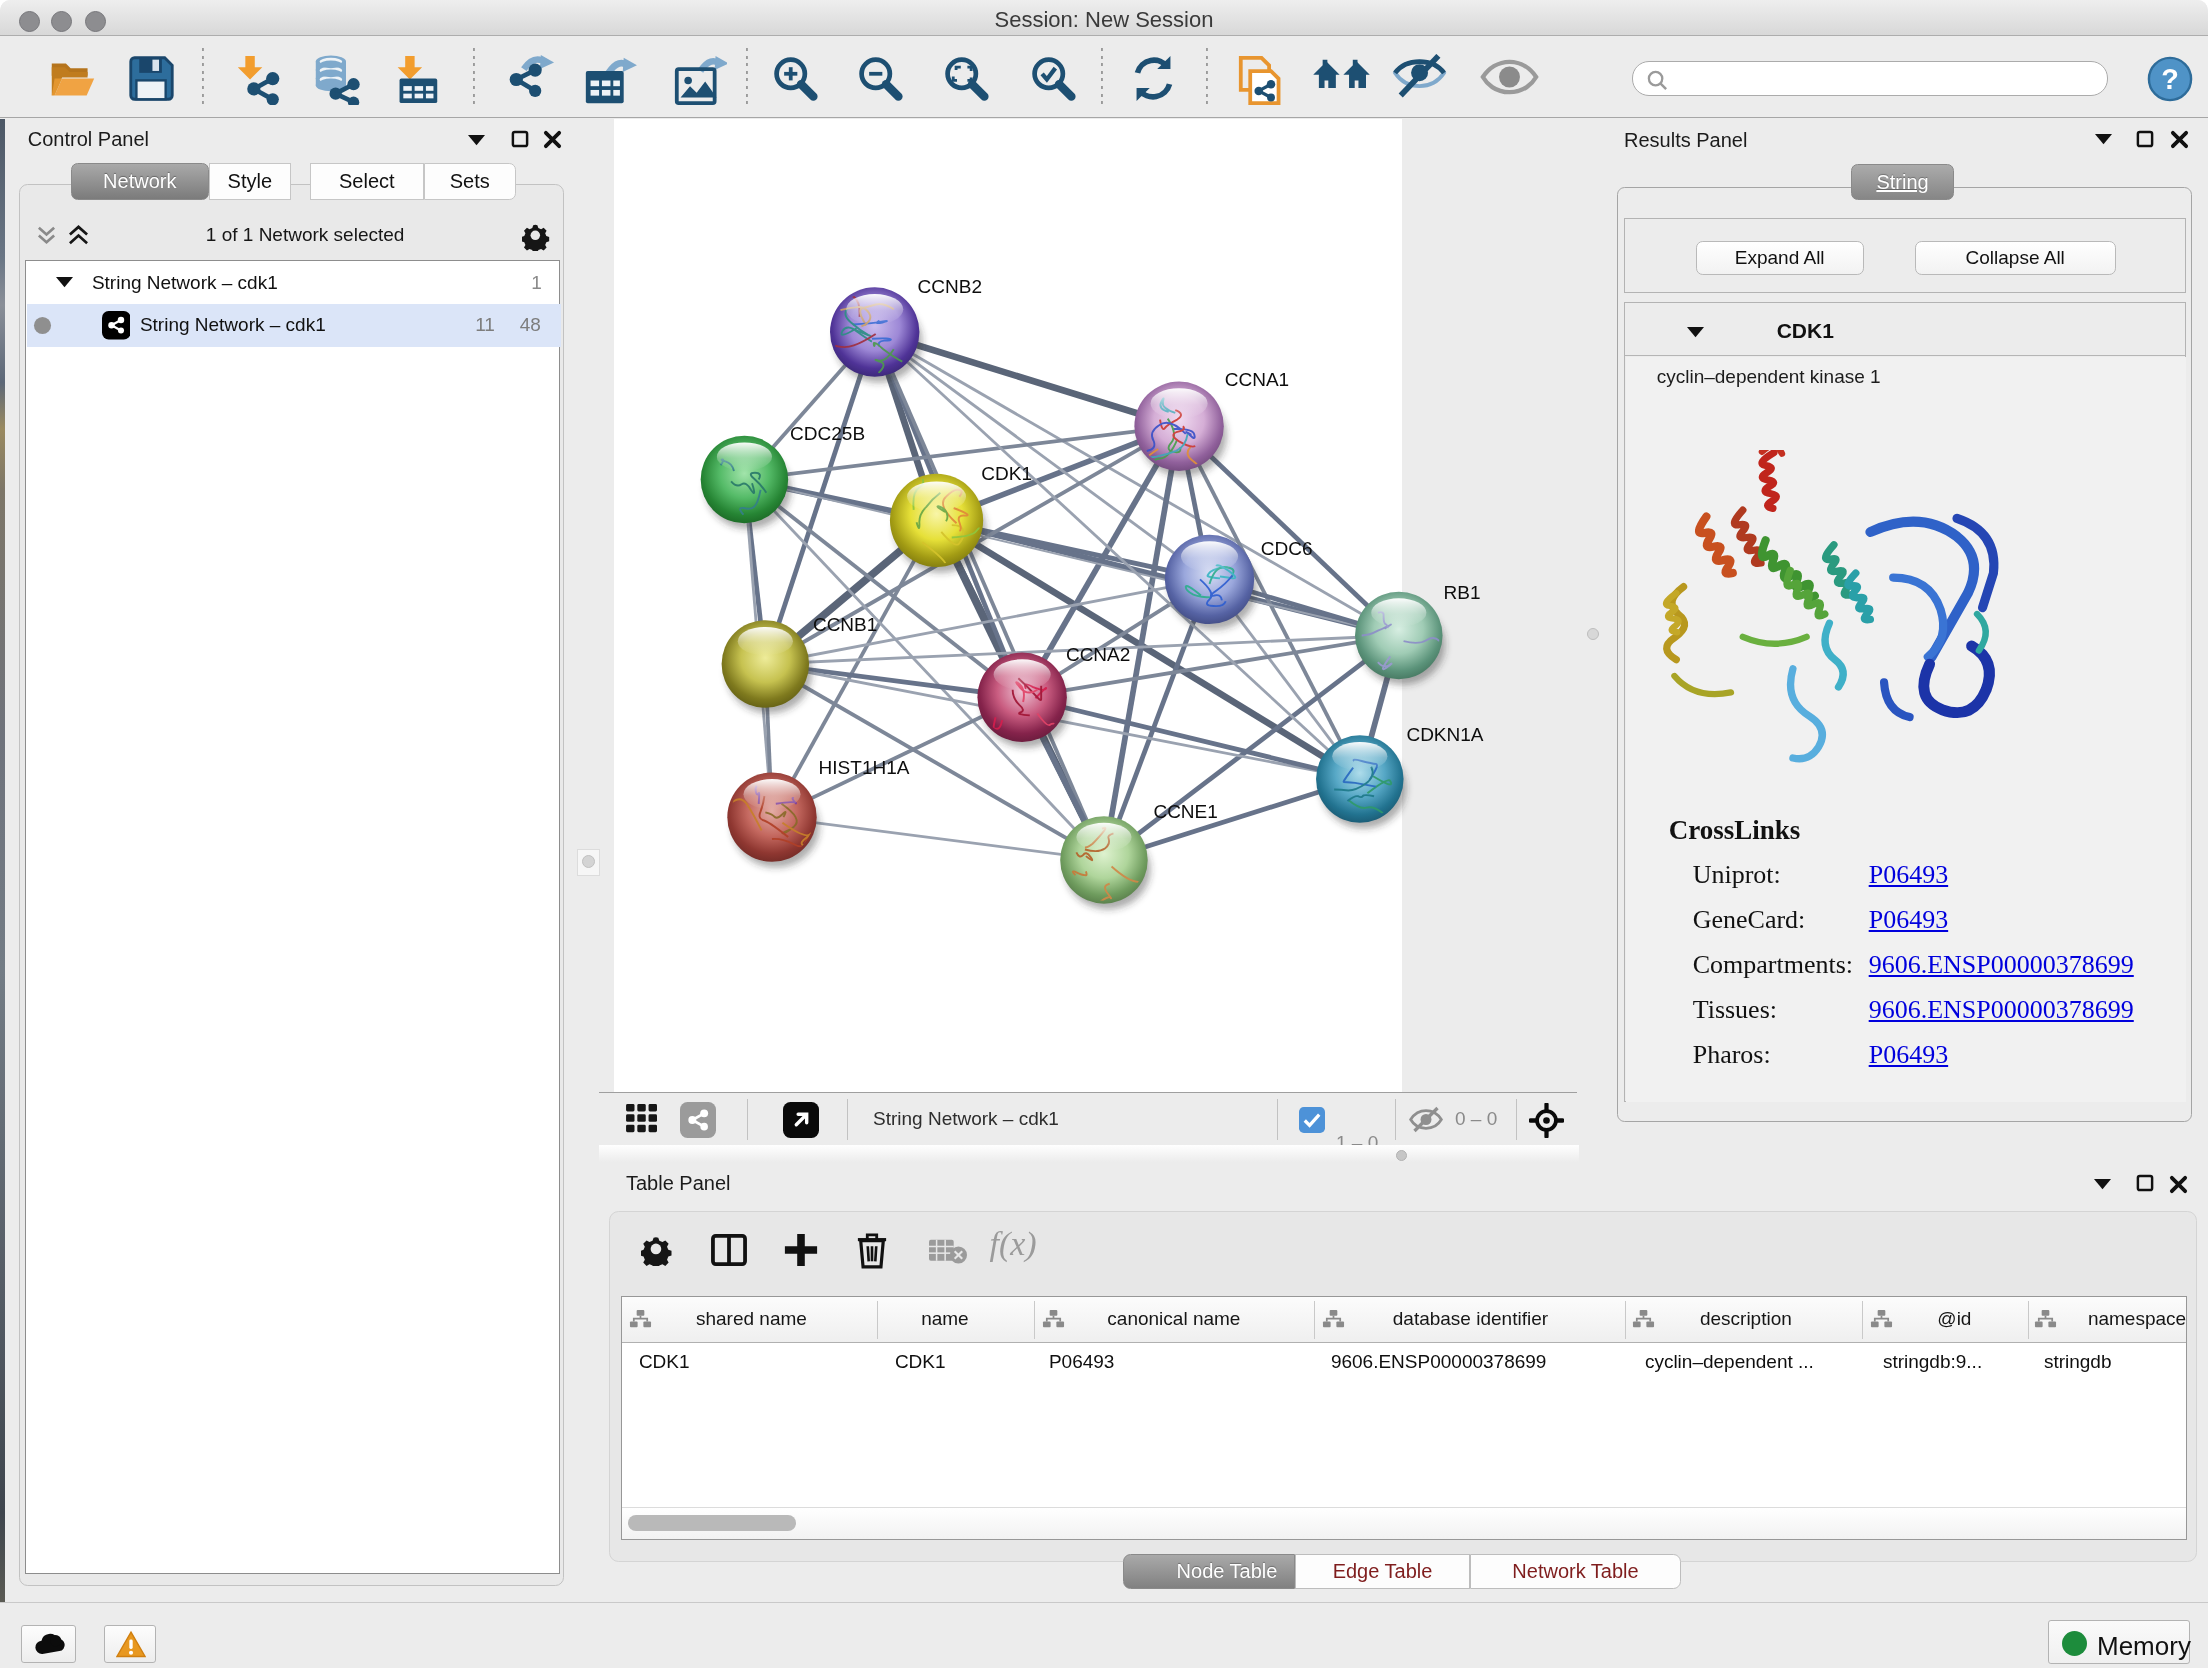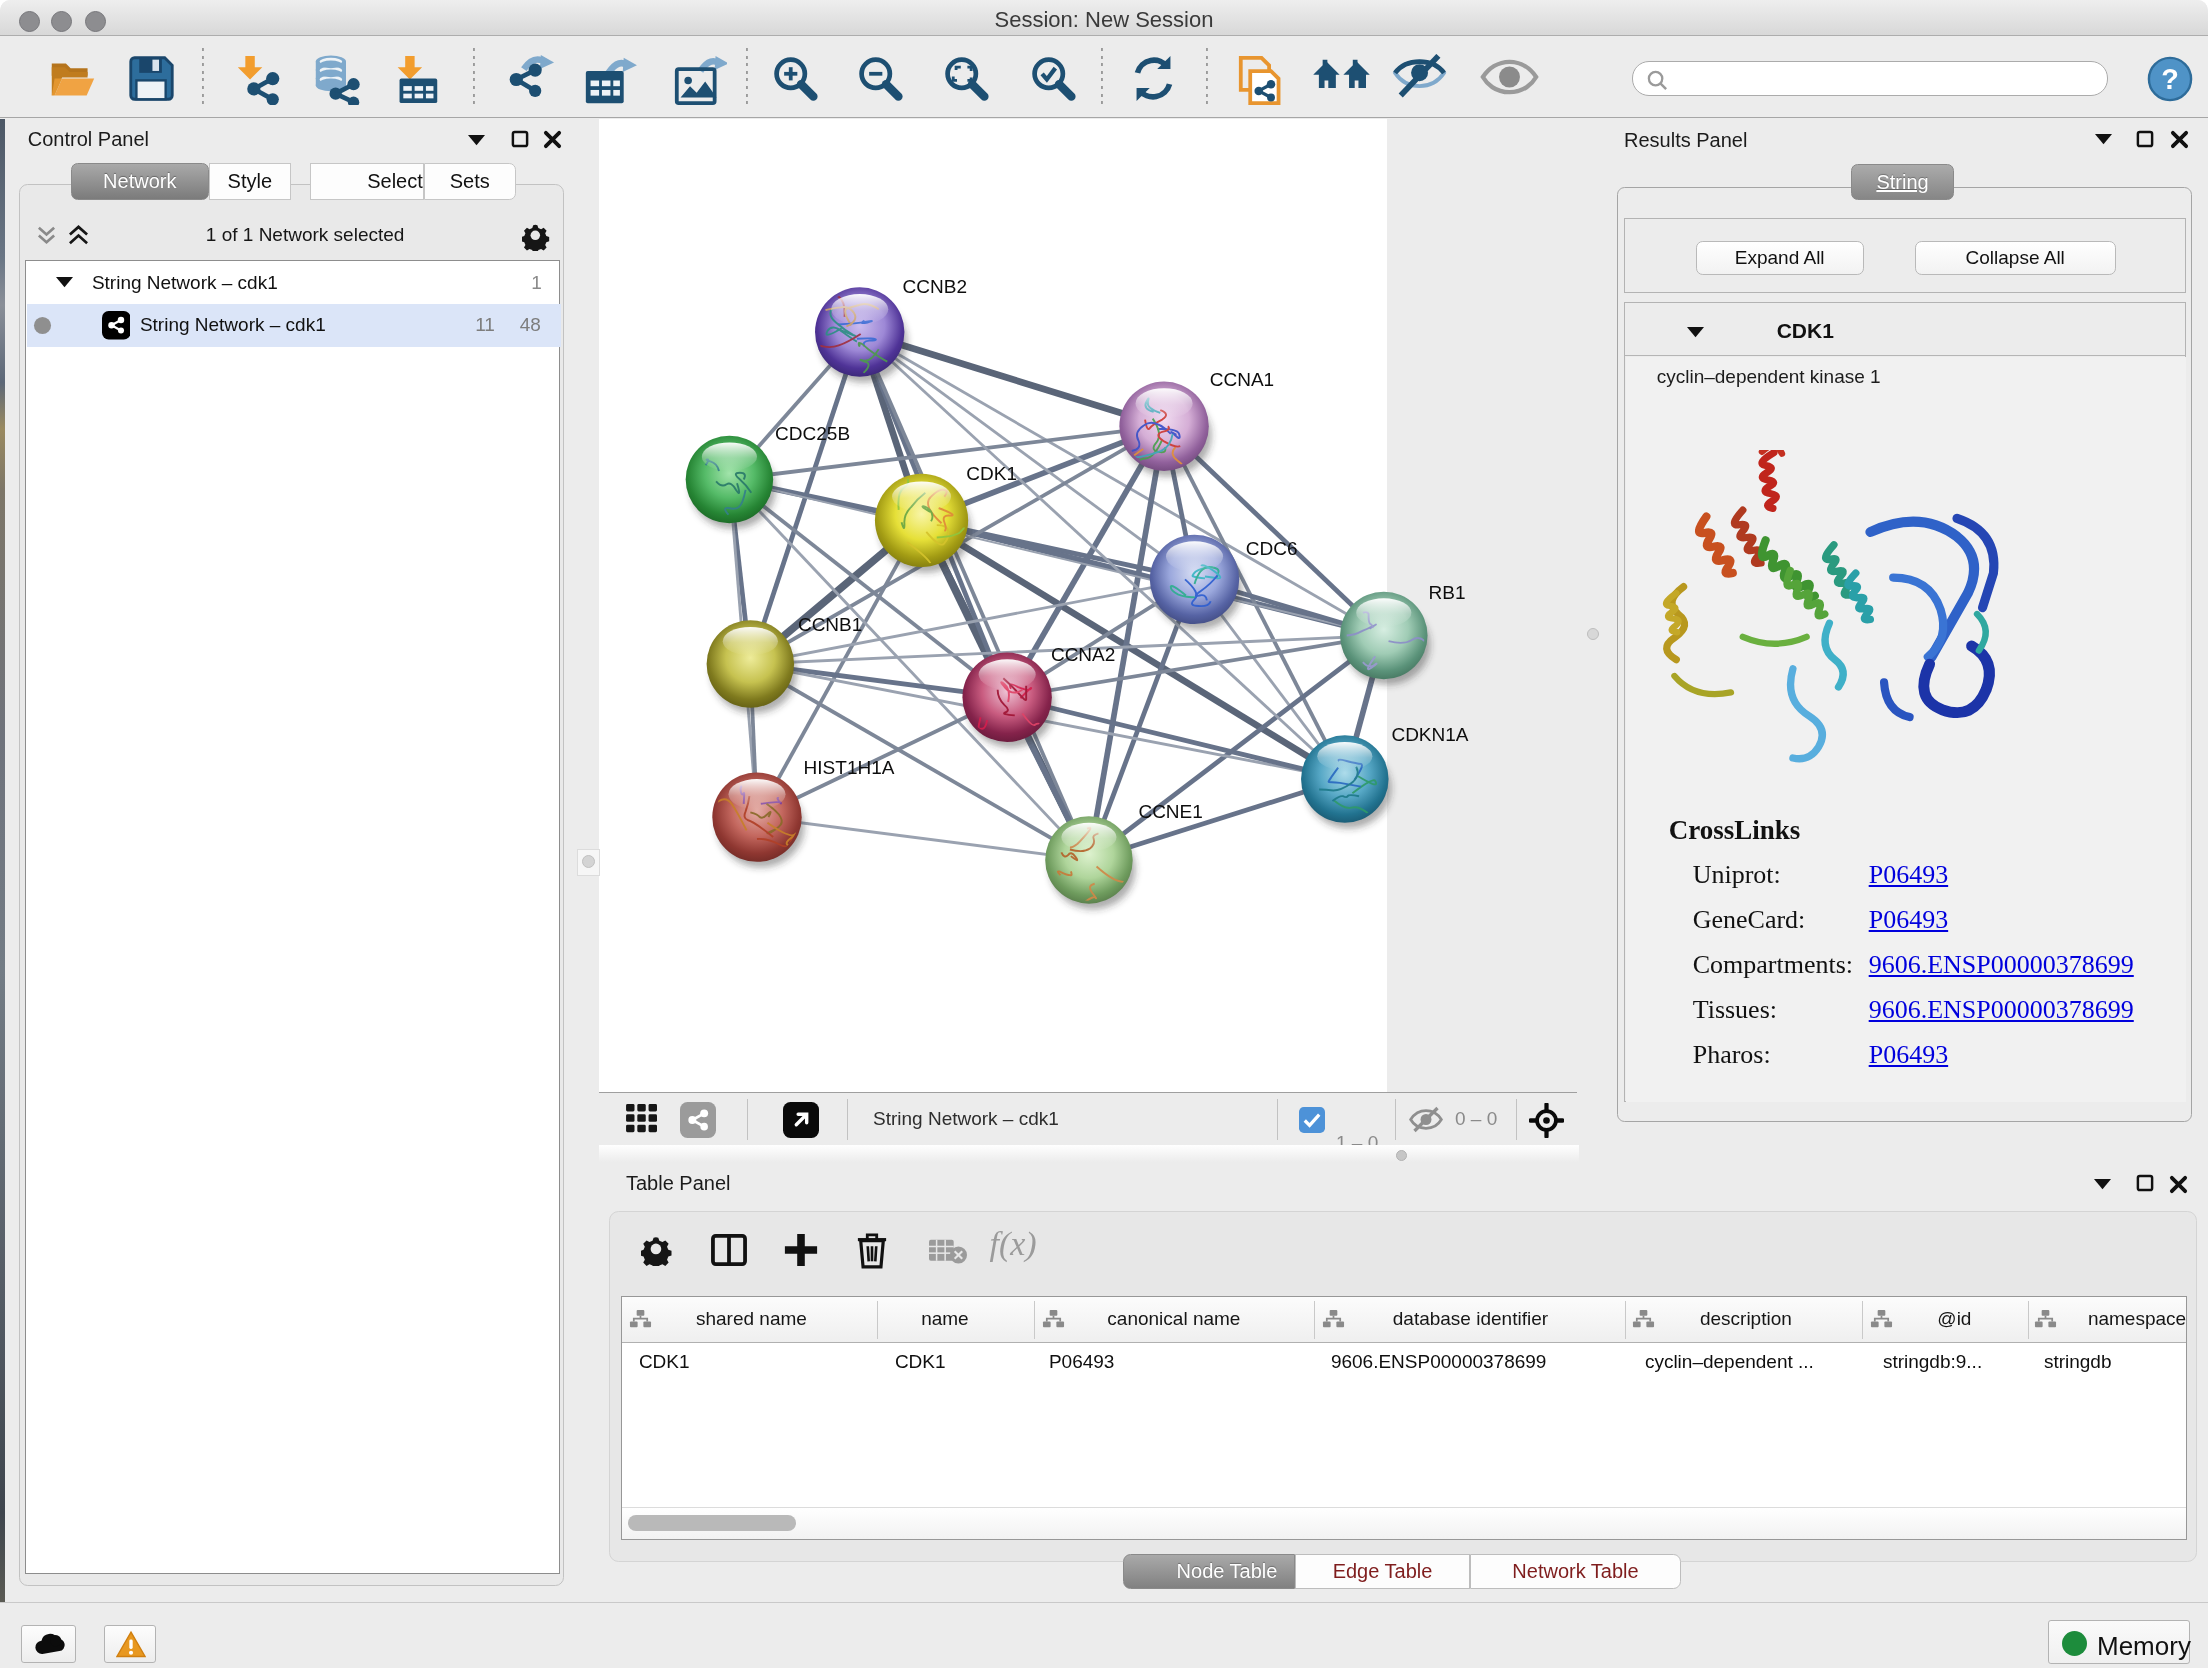--- a/index.html
+++ b/index.html
@@ -29,21 +29,21 @@
 .paneltitle { font-size:20px; color:#1b1b1b; }
 #cp-outer { position:absolute; left:14.3px; top:65px; width:545px; height:1402px;
   background:#e9e9e9; border:1px solid #c2c2c2; border-radius:8.6px; }
 #cp-list { position:absolute; left:4.8px; top:75px; width:535px; height:1314px;
   background:#ffffff; border:1px solid #8d8d8d; }
 .tab { position:absolute; top:44px; height:37px; border:1px solid #c6c6c6; background:#fdfdfd;
   color:#111; font-size:20px; text-align:center; line-height:35px; }
 .tabsel { background:linear-gradient(#a9a9a9,#7b7b7b); color:#fff; border-color:#8a8a8a;
   text-shadow:0 -1px 1px rgba(0,0,0,0.35); }
 
-#canvas { position:absolute; left:599px; top:119px; width:788px; height:973px; background:#ffffff; }
+#canvas { position:absolute; left:614px; top:119px; width:788px; height:973px; background:#ffffff; }
 #canvasfooter { position:absolute; left:599px; top:1092px; width:978px; height:53px;
   background:#ececec; border-top:1px solid #9f9f9f; }
 .vsep { position:absolute; top:5.7px; width:1px; height:41px; background:#c2c2c2; }
 #hdivider { position:absolute; left:599px; top:1145px; width:1609px; height:17px;
   background:linear-gradient(#ffffff,#ececec); }
 
 #rpanel { position:absolute; left:1579px; top:119px; width:630px; height:1043px; background:#ececec; }
 #rp-outer { position:absolute; left:38px; top:68px; width:575px; height:935px;
   border:1.9px solid #a5a5a5; border-radius:7.6px; }
 .rbox { position:absolute; left:5.7px; width:562px; border:1px solid #b3b3b3; background:#ececec; }
@@ -305,21 +305,21 @@
               <line x1="10" y1="15" x2="20" y2="20.5"></line>
             </g>
       </svg>
       <div class="abs" style="left:114px;top:53px;font-size:19px;color:#111;">String Network – cdk1</div>
       <div class="abs" style="left:431px;top:53px;width:38px;text-align:right;font-size:19px;color:#7d7d7d;">11</div>
       <div class="abs" style="left:477px;top:53px;width:38px;text-align:right;font-size:19px;color:#7d7d7d;">48</div>
     </div>
   </div>
   <div class="tab tabsel" style="left:66px;width:138px;border-radius:6.7px;">Network</div>
   <div class="tab" style="left:204px;width:82px;text-align:center;">Style</div>
-  <div class="tab" style="left:305px;width:114px;text-align:right;">Select</div>
+  <div class="tab" style="left:305px;width:114px;">Select</div>
   <div class="tab" style="left:419px;width:92px;border-radius:0 6.7px 6.7px 0;">Sets</div>
 </div>
 
 <div id="canvas">
 <svg id="netsvg" width="978" height="973" viewBox="0 0 1028 1023" style="position:absolute;left:0;top:0;">
 <defs>
 <radialGradient id="gA" cx="50%" cy="43%" r="56%">
             <stop offset="0" stop-color="#cabcee"></stop>
             <stop offset="0.5" stop-color="#9d88d6"></stop>
             <stop offset="0.85" stop-color="#4f3397"></stop>

